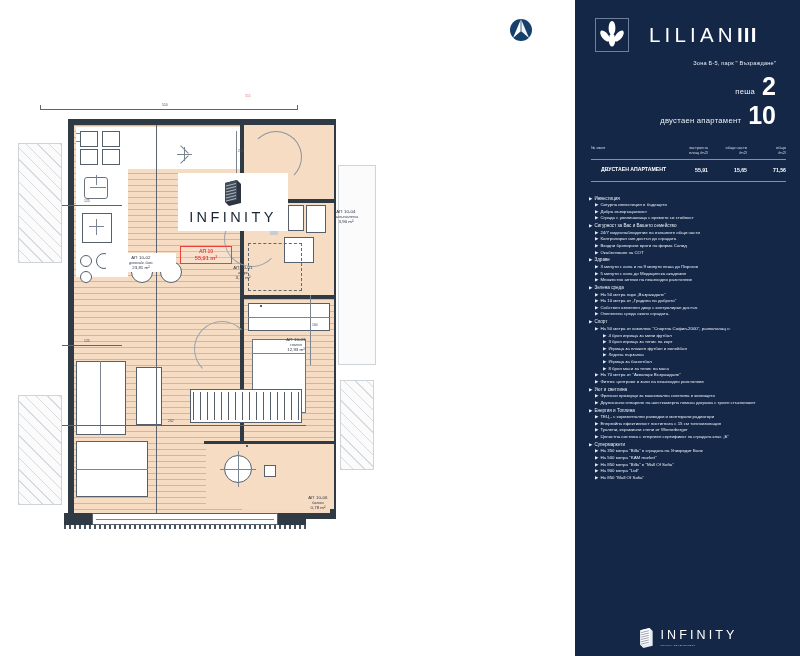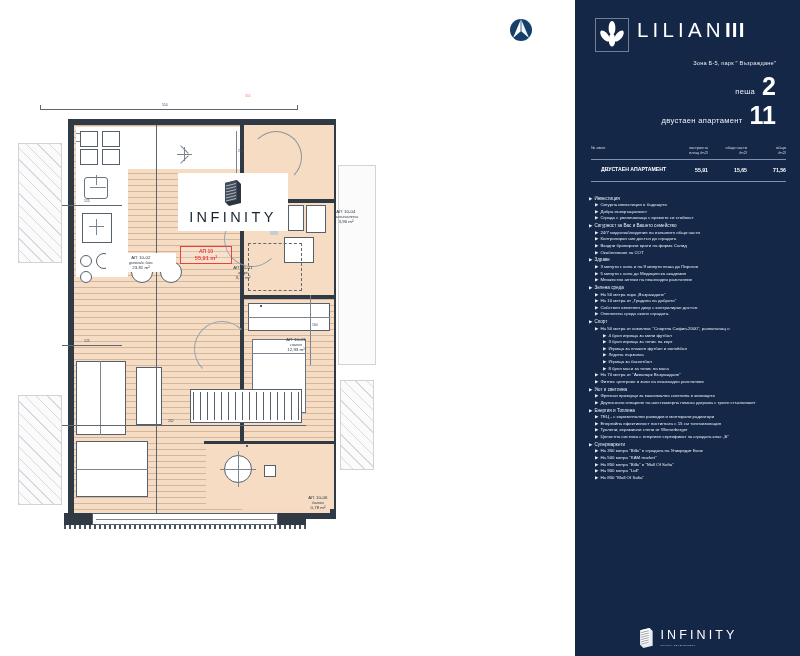--- a/index.html
+++ b/index.html
@@ -91,21 +91,21 @@
     font-size: 14.5px; letter-spacing: 3.4px; color: #1a2533;
     font-family: "Liberation Sans", sans-serif;
   }
 
   
   #sidebar {
     position: absolute; left: 575px; top: 0; width: 225px; height: 656px;
     background: #142747; color: #ffffff;
     padding: 10px 10px 6px 12px;
   }
-  .brandrow { display: flex; gap: 8px; margin: 8px 0 0 8px; }
+  .brandrow { display: flex; align-items: center; gap: 20px; margin: 8px 0 0 8px; }
   .leaf-badge { width: 34px; height: 34px; border: 1px solid #6d7f99; position: relative; }
   .brandname {
     font-size: 20.5px; letter-spacing: 4.2px; color: #fff; font-weight: 300;
     font-family: "Liberation Sans", sans-serif;
   }
   .brand-iii { display: inline-block; letter-spacing: 1.2px; font-weight: 700; }
 
   .subtitle {
     text-align: right; font-size: 5.6px; color: #e7ecf3; margin: 8px 14px 0 0;
     letter-spacing: .2px;
@@ -358,21 +358,21 @@
 
     <div class="subtitle">Зона Б-5, парк " Възраждане"</div>
 
     <div class="bigrow floor">
       <span class="lbl">пеша</span>
       <span class="num">2</span>
     </div>
 
     <div class="bigrow apt">
       <span class="lbl">двустаен апартамент</span>
-      <span class="num">11</span>
+      <span class="num">10</span>
     </div>
 
     <div class="tbl">
       <div class="tbl-head">
         <div class="th c0">№ имот</div>
         <div class="th c1">застроена<br>площ /m2/</div>
         <div class="th c2">общи части<br>/m2/</div>
         <div class="th c3">общо<br>/m2/</div>
       </div>
       <div class="tbl-row">

